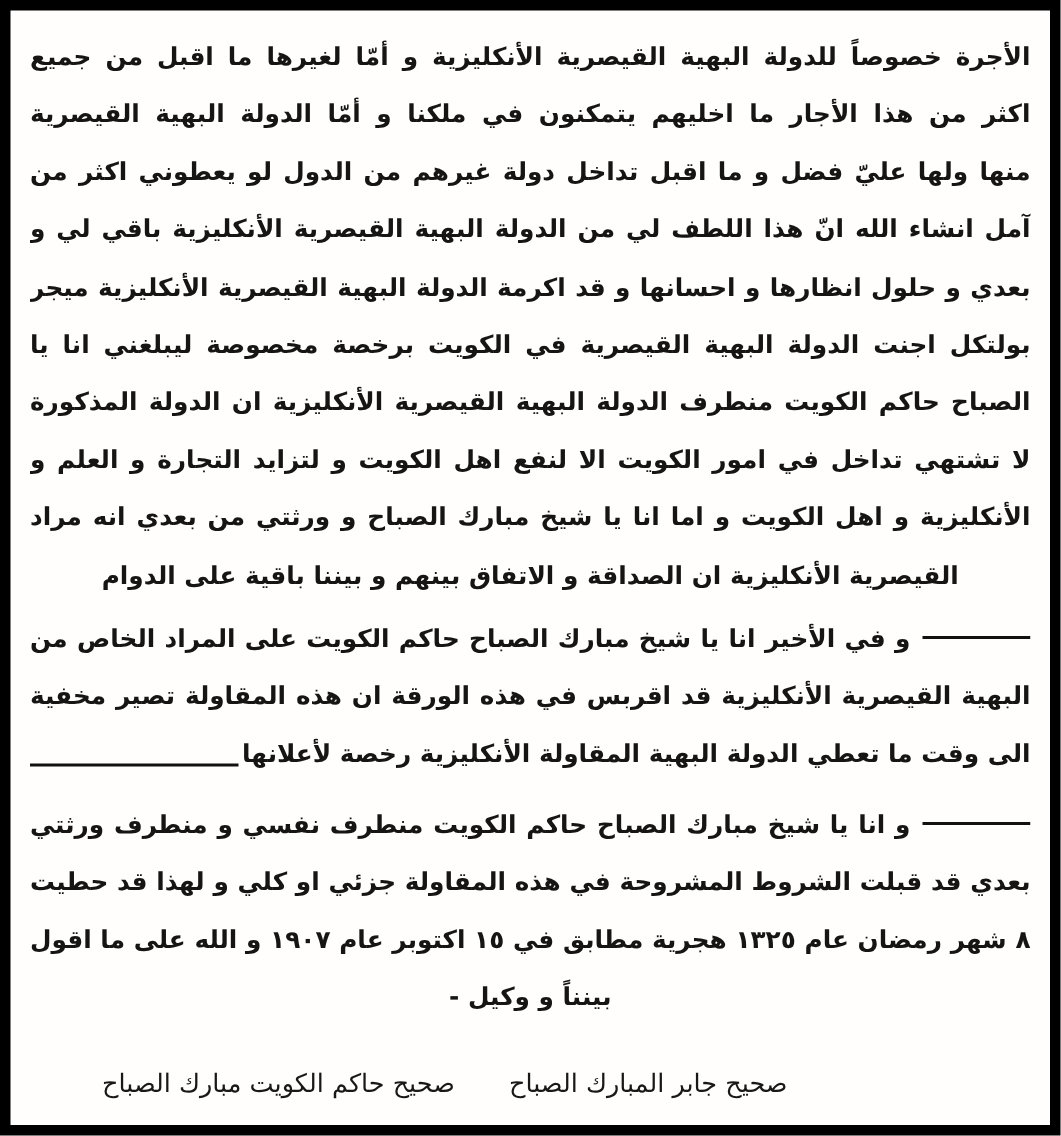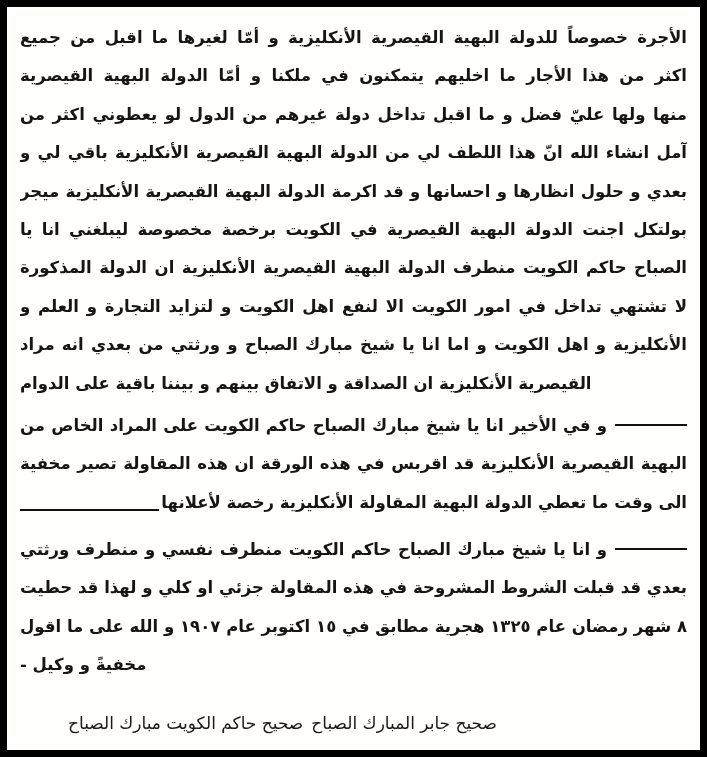--- a/index.html
+++ b/index.html
@@ -25,21 +25,21 @@
   .para2 { margin-top: 4px; }
   .para3 { margin-top: 9px; }
   .line {
     font-family: "DejaVu Sans", sans-serif;
     font-weight: 700;
     font-size: 16.5px;
     line-height: 38.4px;
     height: 38.4px;
     color: #161514;
     direction: rtl;
-    text-align: left;
+    text-align: center;
     overflow: hidden;
     white-space: nowrap;
   }
   .line.justify {
     white-space: normal;
     text-align: justify;
     text-align-last: justify;
   }
   .lead-dash {
     display: inline-block;
@@ -71,21 +71,21 @@
     position: absolute;
     top: 0;
     font-family: "DejaVu Sans", sans-serif;
     font-weight: 400;
     font-size: 17px;
     line-height: 44px;
     color: #1a1816;
     direction: rtl;
     white-space: nowrap;
   }
-  .sig-right { right: 190px; text-align: right; }
+  .sig-right { right: 162px; text-align: right; }
   .sig-left  { left: 48px; }
 </style>
 </head>
 <body>
 
 <div class="page-frame">
   <div class="content">
 
     <div class="para">
       <div class="line justify">الأجرة خصوصاً للدولة البهية القيصرية الأنكليزية و أمّا لغيرها ما اقبل من جميع الدول لو يعطوني</div>
@@ -110,21 +110,21 @@
         <span class="tail-rule"></span>
       </div>
     </div>
 
     <div class="para para3">
       <div class="line justify">
         <span class="lead-dash"></span><span>و انا يا شيخ مبارك الصباح حاكم الكويت منطرف نفسي و منطرف ورثتي من</span>
       </div>
       <div class="line justify">بعدي قد قبلت الشروط المشروحة في هذه المقاولة جزئي او كلي و لهذا قد حطيت مهري في</div>
       <div class="line justify">٨ شهر رمضان عام ١٣٢٥ هجرية مطابق في ١٥ اكتوبر عام ١٩٠٧ و الله على ما اقول خير</div>
-      <div class="line">مخفيةً و وكيل -</div>
+      <div class="line">بينناً و وكيل -</div>
     </div>
 
     <div class="signatures">
       <div class="sig sig-right">صحيح جابر المبارك الصباح</div>
       <div class="sig sig-left">صحيح حاكم الكويت مبارك الصباح</div>
     </div>
 
   </div>
 </div>
 

